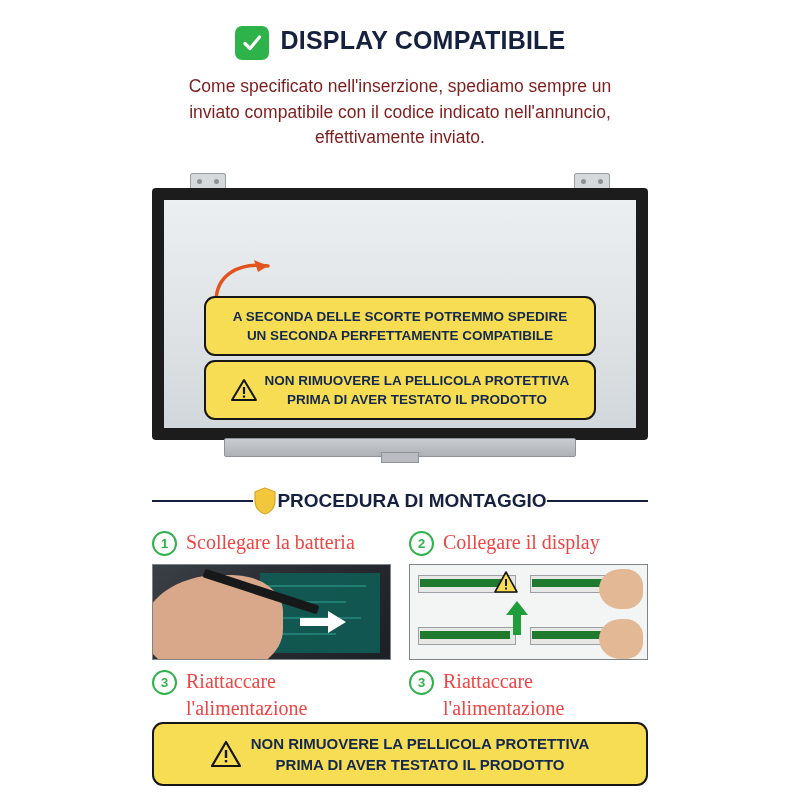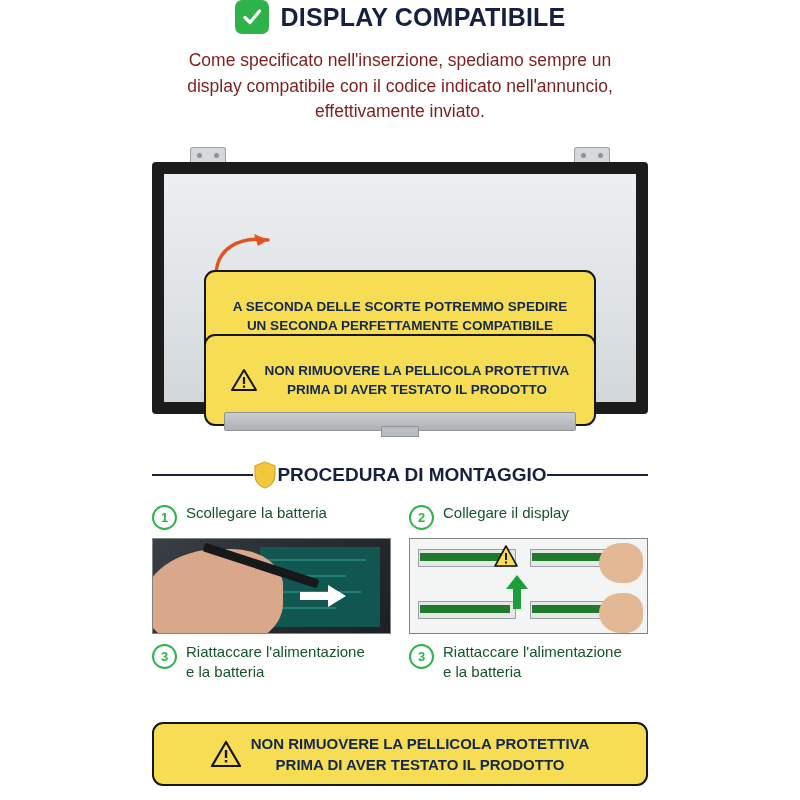--- a/index.html
+++ b/index.html
@@ -25,23 +25,24 @@
     left: 120px;
     top: 0px;
     width: 560px;
     height: 800px;
     background: #ffffff;
   }
 
   
   .header {
     display: flex;
-    align-items: center;
+    align-items: flex-start;
     justify-content: center;
     gap: 12px;
+    padding-top: 26px;
   }
   .check-badge {
     width: 34px;
     height: 34px;
     border-radius: 7px;
     background: #2eb24a;
     display: flex;
     align-items: center;
     justify-content: center;
     flex: none;
@@ -120,21 +121,21 @@
     left: 40px;
     right: 40px;
     background: #f6dd53;
     border: 2px solid #161616;
     border-radius: 11px;
     text-align: center;
     color: #14284d;
     font-weight: bold;
     font-size: 13.5px;
     line-height: 1.42;
-    padding: 25px 6px;
+    padding: 9px 6px;
     box-sizing: border-box;
   }
   .callout-1 { top: 96px; }
   .callout-2 { top: 160px; display: flex; align-items: center; justify-content: center; gap: 8px; }
   .callout-2 .txt { text-align: center; }
 
   .connector {
     position: absolute;
     bottom: 6px;
     left: 50%;
@@ -199,23 +200,24 @@
     color: #2eb24a;
     font-weight: bold;
     font-size: 13px;
     display: flex;
     align-items: center;
     justify-content: center;
     flex: none;
     margin-top: 2px;
   }
   .step-text {
-    font-size: 15px;
+    font-size: 20px;
     line-height: 1.32;
-    color: #14532d;
+    color: #ef4444;
+    font-family: Liberation Serif, serif;
   }
   .photo {
     border: 1px solid #7f8488;
     height: 96px;
     box-sizing: border-box;
     position: relative;
     overflow: hidden;
   }
   .photo-1 {
     background: linear-gradient(135deg, #3b3f46 0%, #2b2f35 40%, #1d2126 100%);
@@ -324,21 +326,21 @@
       <div class="check-badge">
         <svg width="22" height="22" viewBox="0 0 22 22" aria-hidden="true">
           <path d="M4 11.5 L9 16.5 L18.5 5" fill="none" stroke="#ffffff" stroke-width="3.2" stroke-linecap="round" stroke-linejoin="round"></path>
         </svg>
       </div>
       <div class="header-title">DISPLAY COMPATIBILE</div>
     </div>
 
     <div class="intro">
       <div>Come specificato nell'inserzione, spediamo sempre un</div>
-      <div>display compatibile con il codice indicato nell'annuncio,</div>
+      <div>inviato compatibile con il codice indicato nell'annuncio,</div>
       <div>effettivamente inviato.</div>
     </div>
 
     <div class="display-wrap">
       <div class="tab tab-left"></div>
       <div class="tab tab-right"></div>
 
       <div class="bezel">
         <div class="screen">
 

